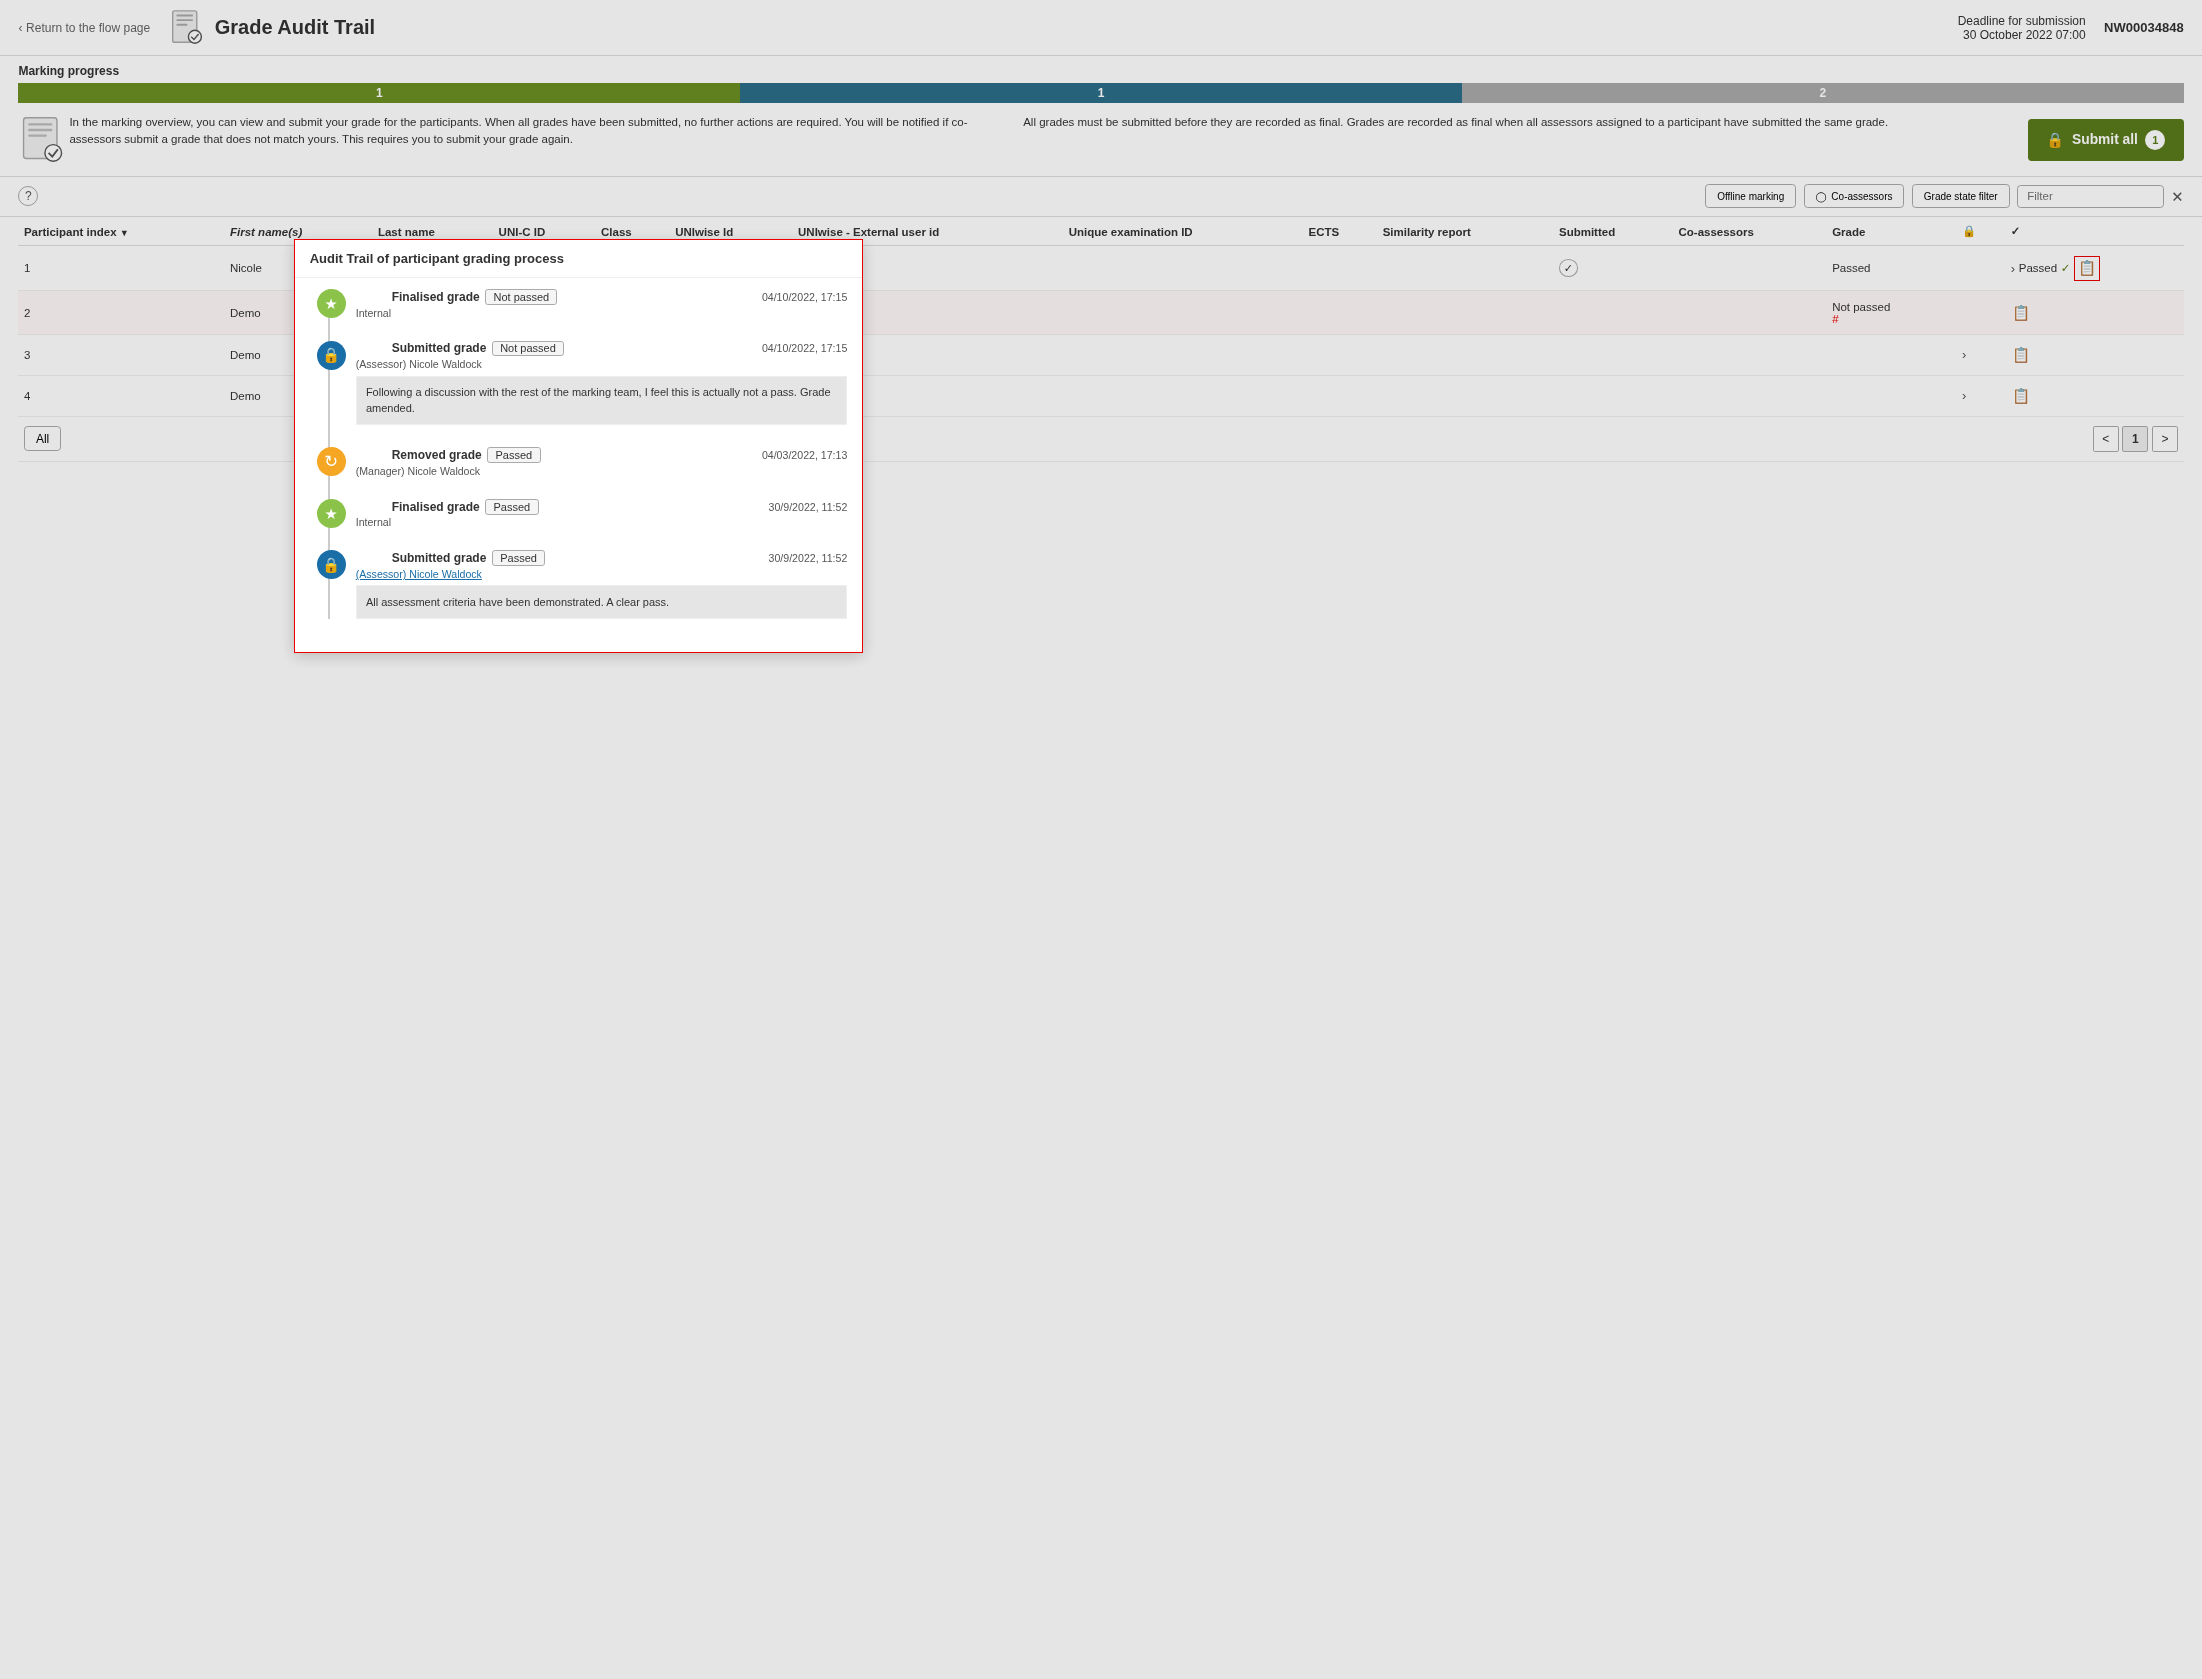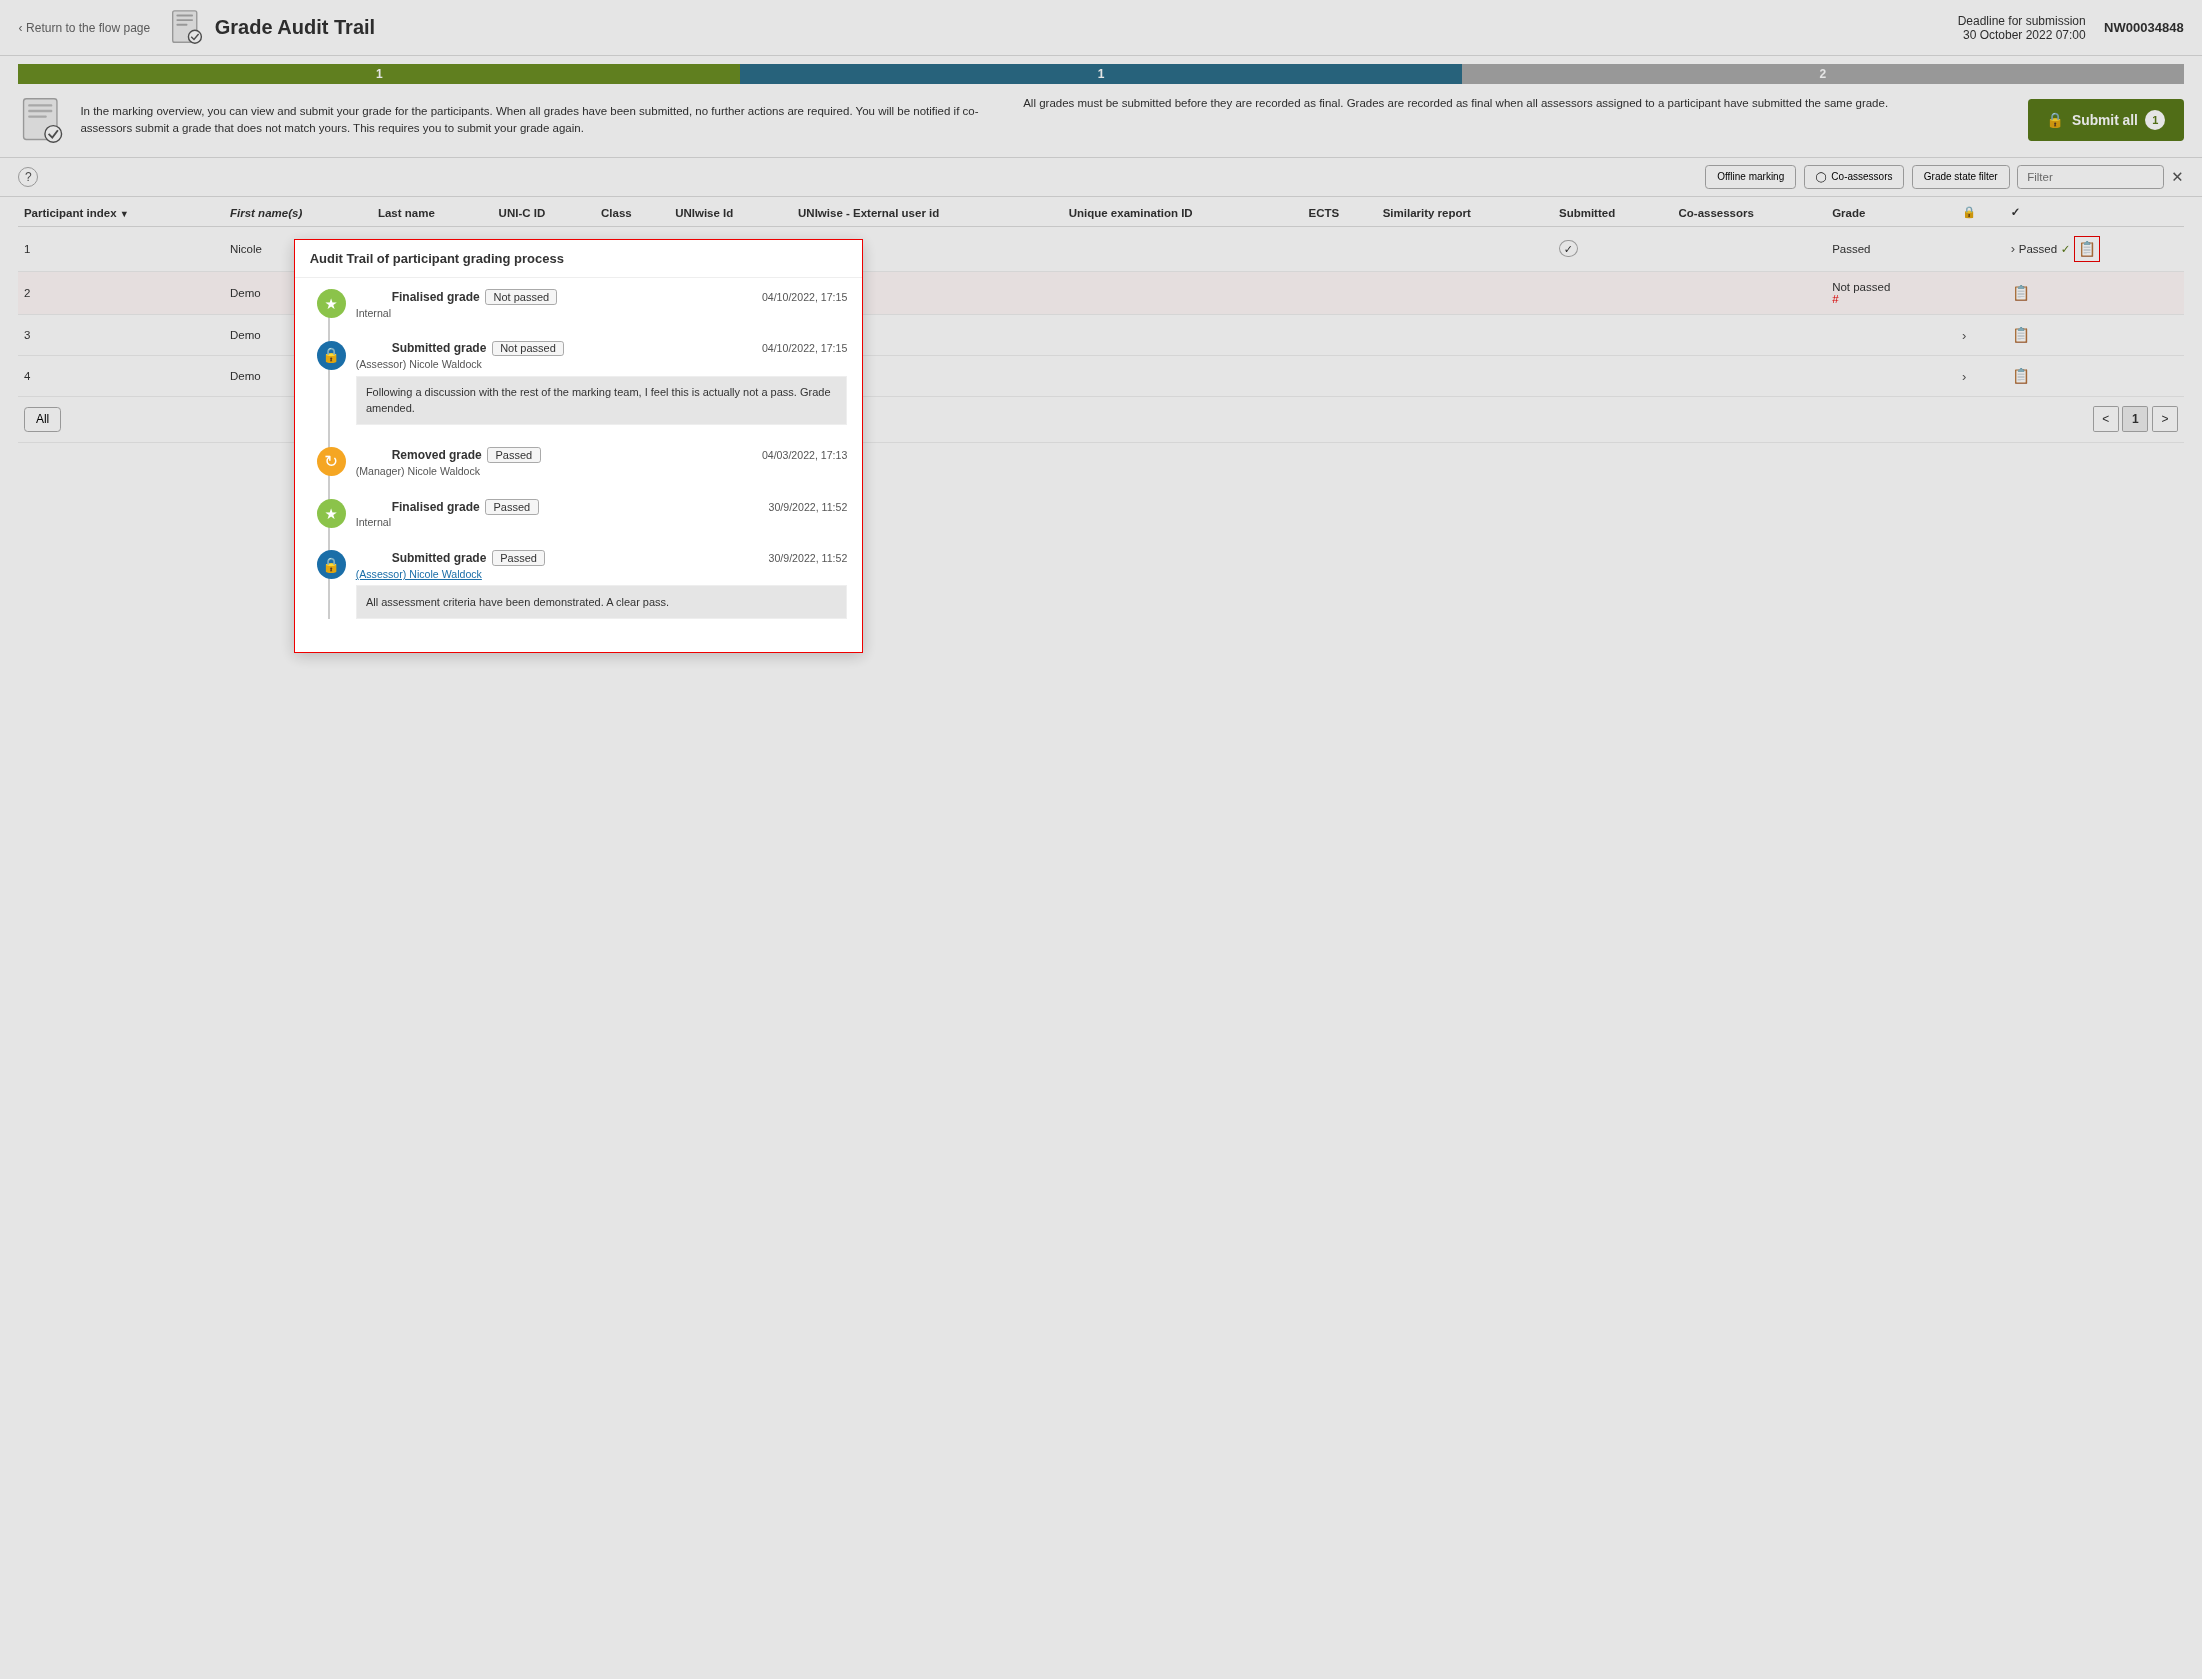--- a/index.html
+++ b/index.html
@@ -89,22 +89,22 @@
 
     
     .info-section {
       display: flex;
       padding: 11px 18.4px;
       gap: 18.4px;
       border-bottom: 0.9px solid #ddd;
     }
     .info-left {
       display: flex;
-      align-items: center;
-      gap: 11px;
+      align-items: flex-start;
+      gap: 0;
       flex: 1;
     }
     .info-icon {
       width: 51px;
       height: 51px;
       flex-shrink: 0;
     }
     .info-text {
       font-size: 11.5px;
       line-height: 1.5;
@@ -431,20 +431,21 @@
     <span class="header-title">Grade Audit Trail</span>
   </div>
   <div class="header-right">
     <div style="font-size:12px;color:#333;">Deadline for submission</div>
     <div style="font-size:12px;color:#333;font-weight:normal;">30 October 2022 07:00</div>
   </div>
   <div class="submission-id">NW00034848</div>
 </div>
 
 <div class="progress-section">
+  <div class="progress-label">Marking progress</div>
   <div class="progress-bar-container">
     <div class="progress-seg-1">1</div>
     <div class="progress-seg-2">1</div>
     <div class="progress-seg-3">2</div>
   </div>
 </div>
 
 <div class="info-section">
   <div class="info-left">
     <svg class="info-icon" viewBox="0 0 55 55" fill="none" xmlns="http://www.w3.org/2000/svg">

